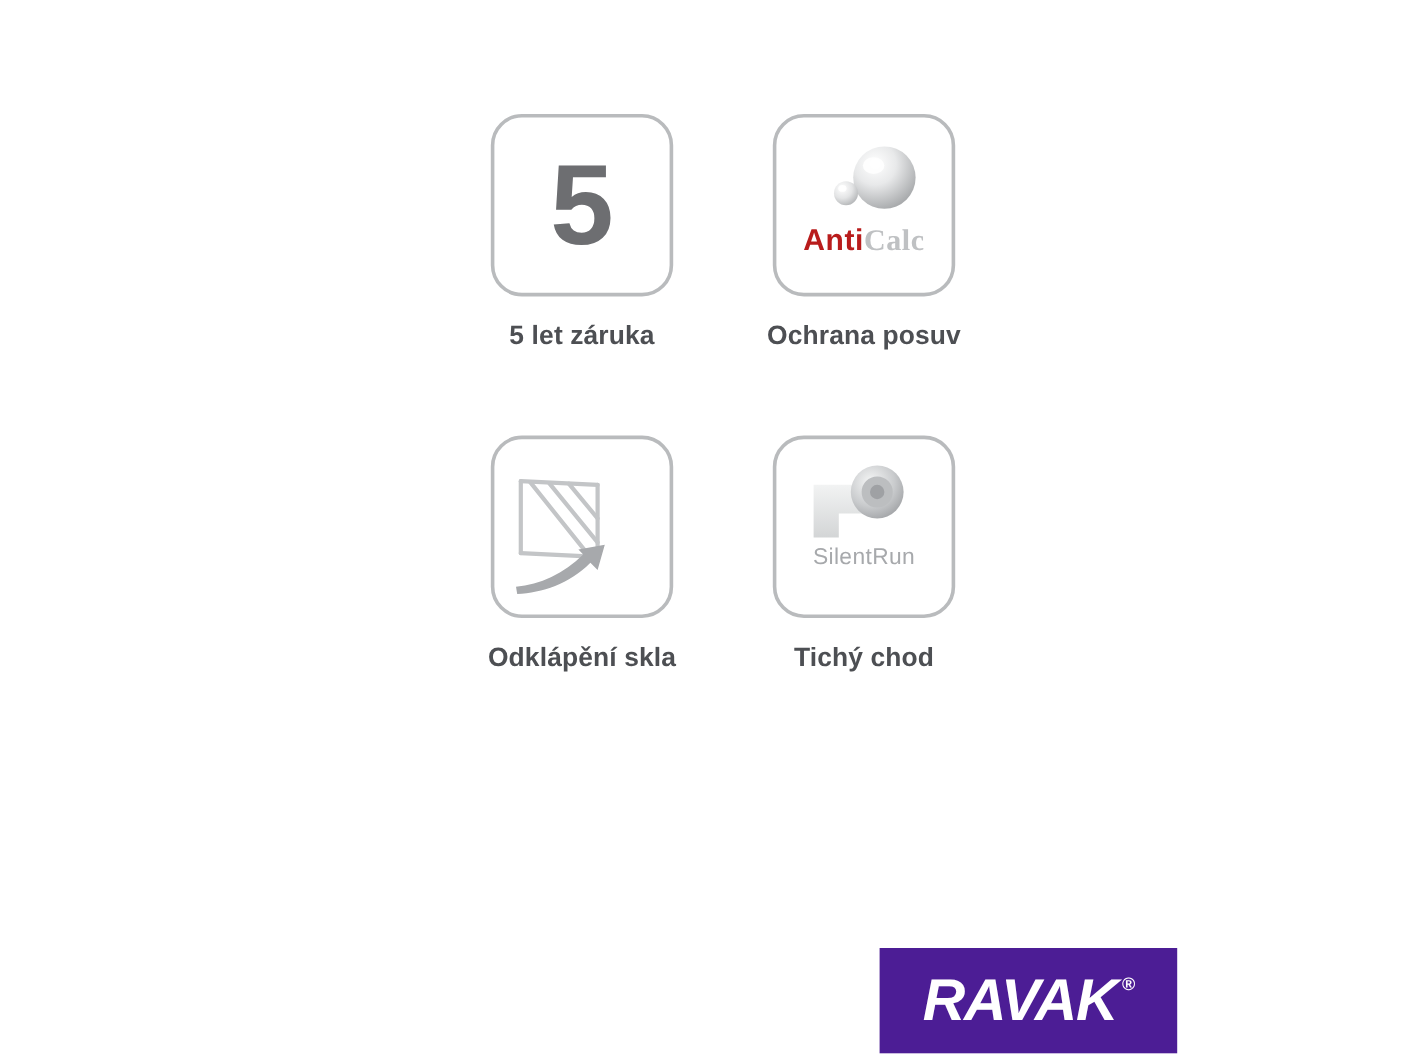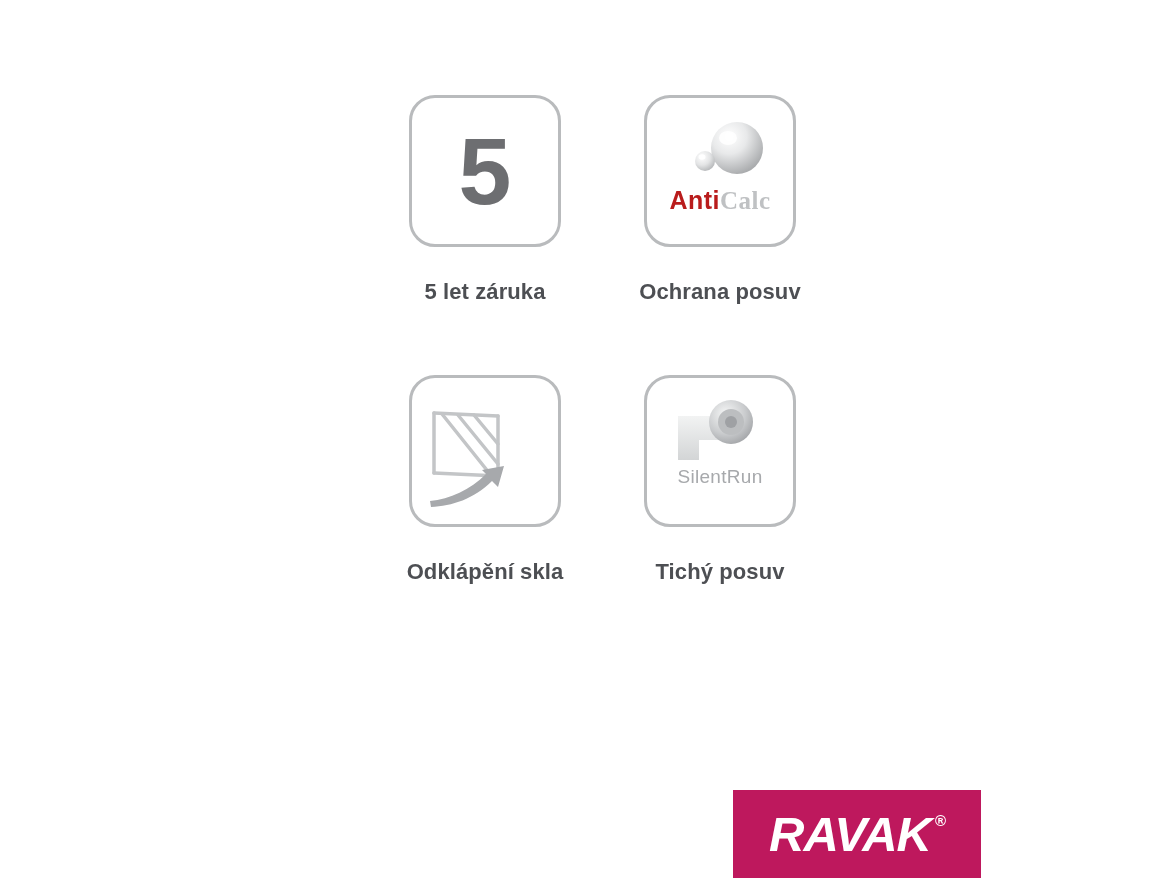--- a/index.html
+++ b/index.html
@@ -46,21 +46,21 @@
     height: 152px;
     border: 3px solid #b9bbbd;
     border-radius: 26px;
     box-sizing: border-box;
     position: relative;
     background: #ffffff;
     overflow: hidden;
   }
 
   .feature-title {
-    margin-top: 32px;
+    margin-top: 20px;
     font-size: 22px;
     font-weight: bold;
     color: #4d4f53;
     text-align: center;
     letter-spacing: 0.1px;
   }
 
   .feature-desc {
     margin-top: 4px;
     font-size: 19px;
@@ -118,21 +118,21 @@
     letter-spacing: 0.3px;
   }
 
   
   .logo {
     position: absolute;
     left: 733px;
     top: 790px;
     width: 248px;
     height: 88px;
-    background: #be185d;
+    background: #4c1d95;
     display: flex;
     align-items: center;
     justify-content: center;
   }
   .logo-text {
     color: #ffffff;
     font-size: 49px;
     font-weight: bold;
     font-style: italic;
     letter-spacing: -1px;
@@ -227,21 +227,21 @@
             </radialGradient>
           </defs>
           <path d="M31 38 L72 38 L72 62 L52 62 L52 82 L31 82 Z" fill="url(#bracketG)"></path>
           <circle cx="84" cy="44" r="22" fill="url(#wheelG)"></circle>
           <circle cx="84" cy="44" r="13" fill="#bcbec0"></circle>
           <circle cx="84" cy="44" r="6" fill="#9fa1a4"></circle>
           </svg><div></div>
         
         <div class="silent-text">SilentRun</div>
       </div>
-      <div class="feature-title">Tichý posuv</div>
+      <div class="feature-title">Tichý chod</div>
     </div>
 
   </div>
 
   <div class="logo">
     <div class="logo-text">
       <span>RAVAK</span><span class="logo-reg">®</span>
     </div>
   </div>
 

